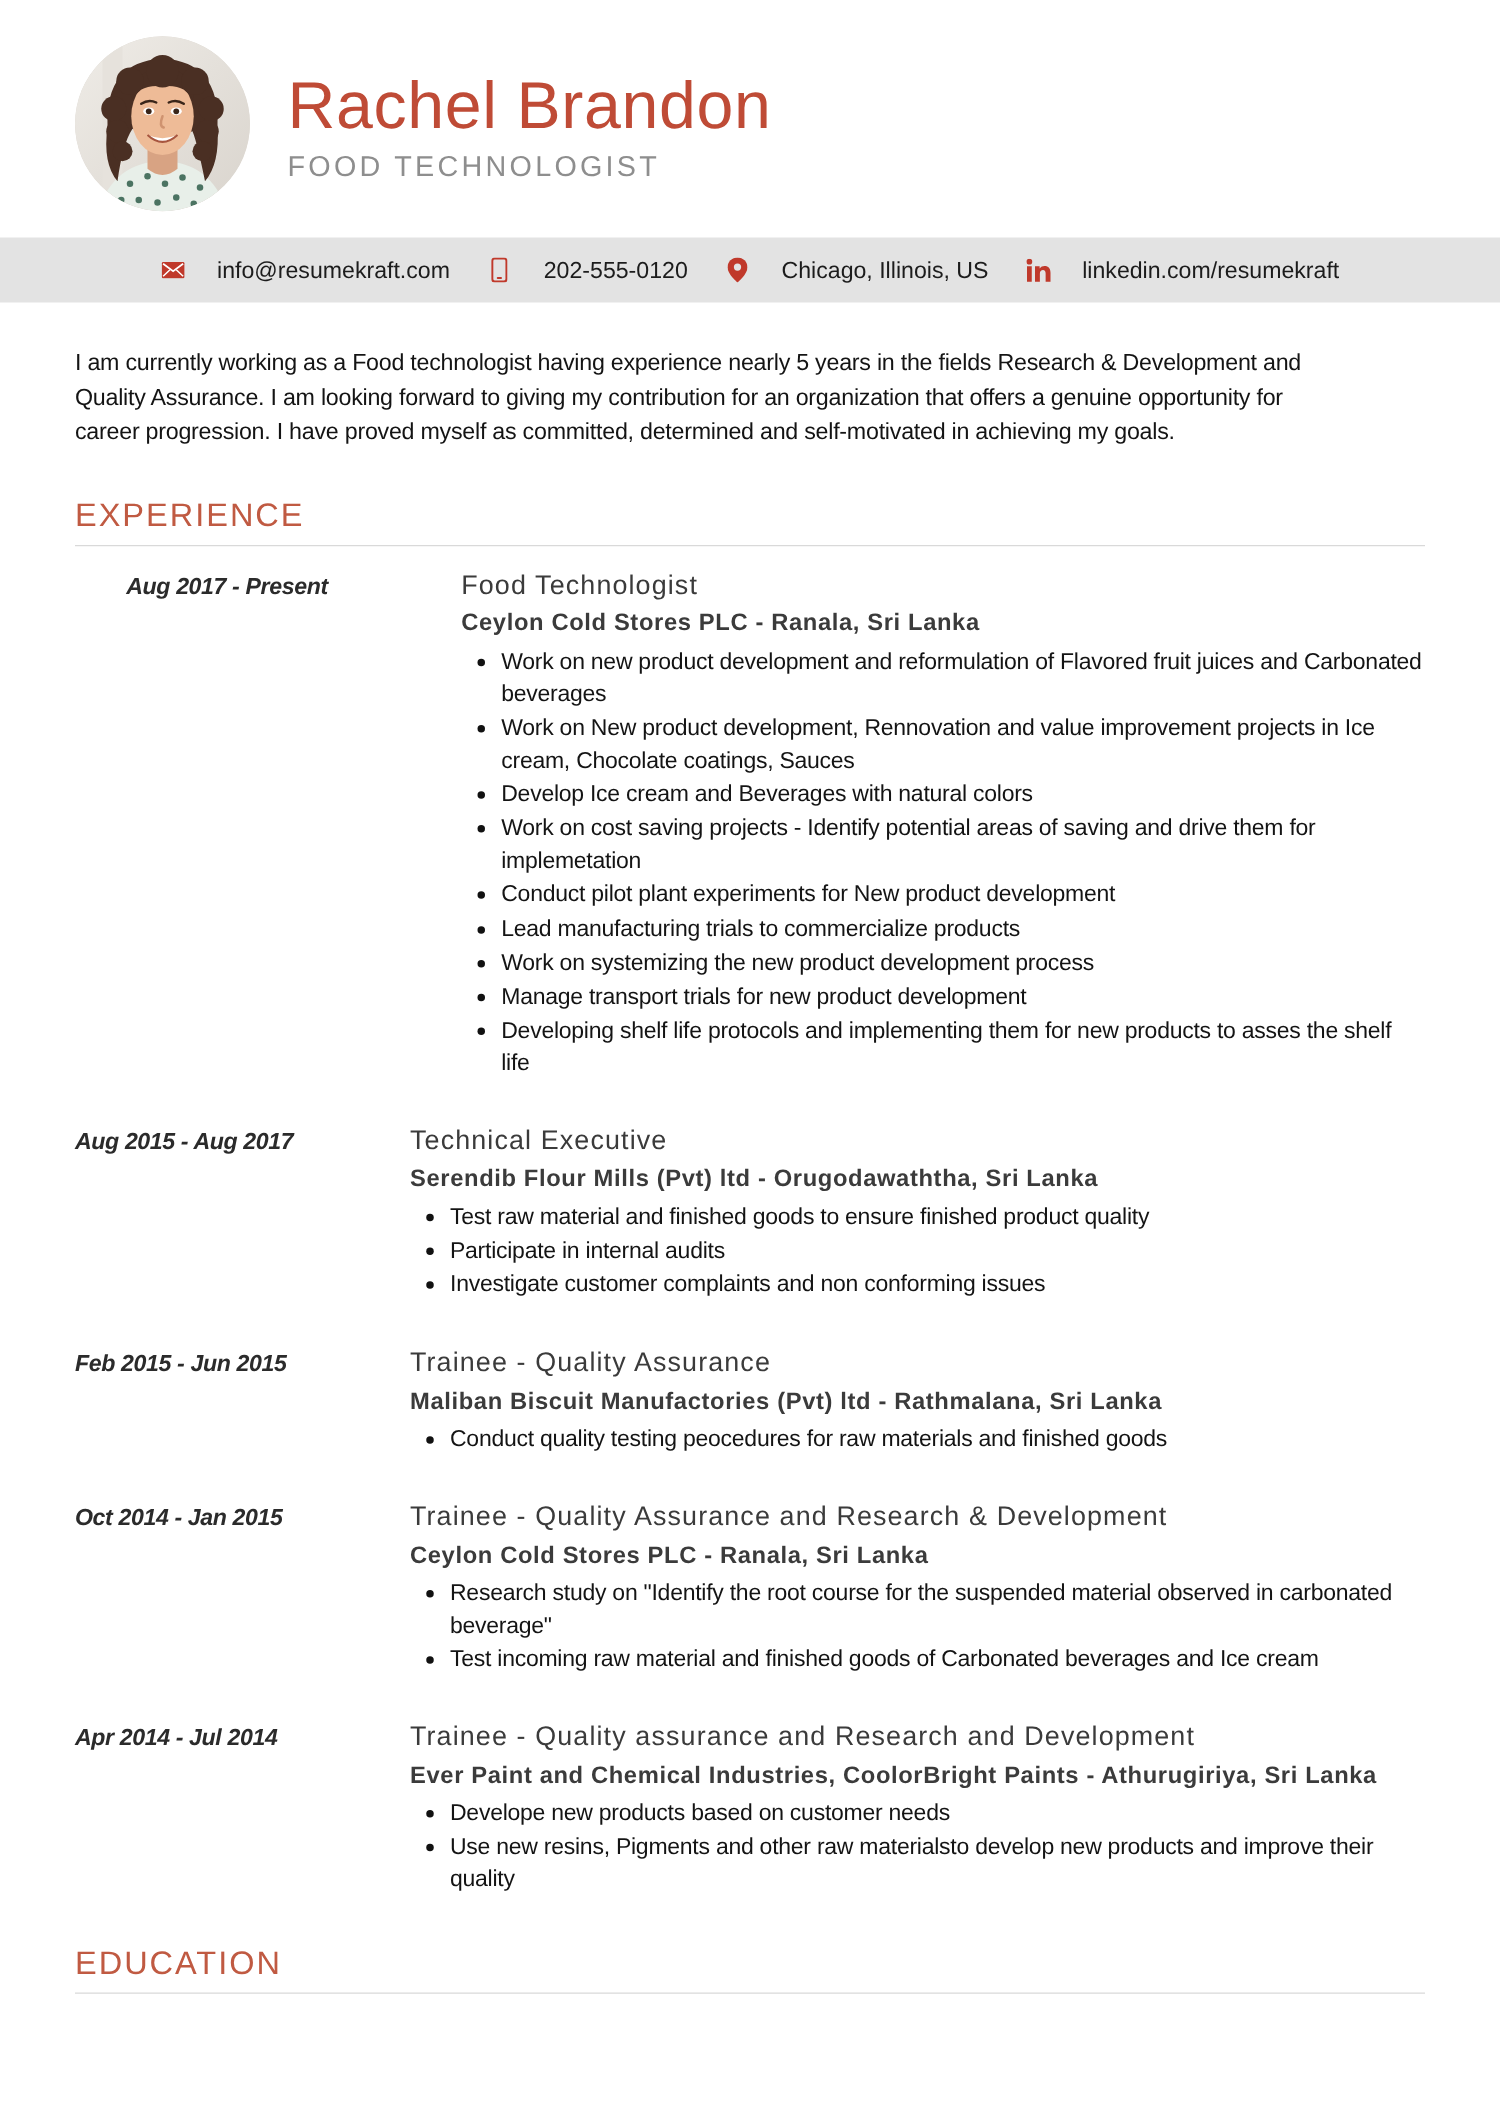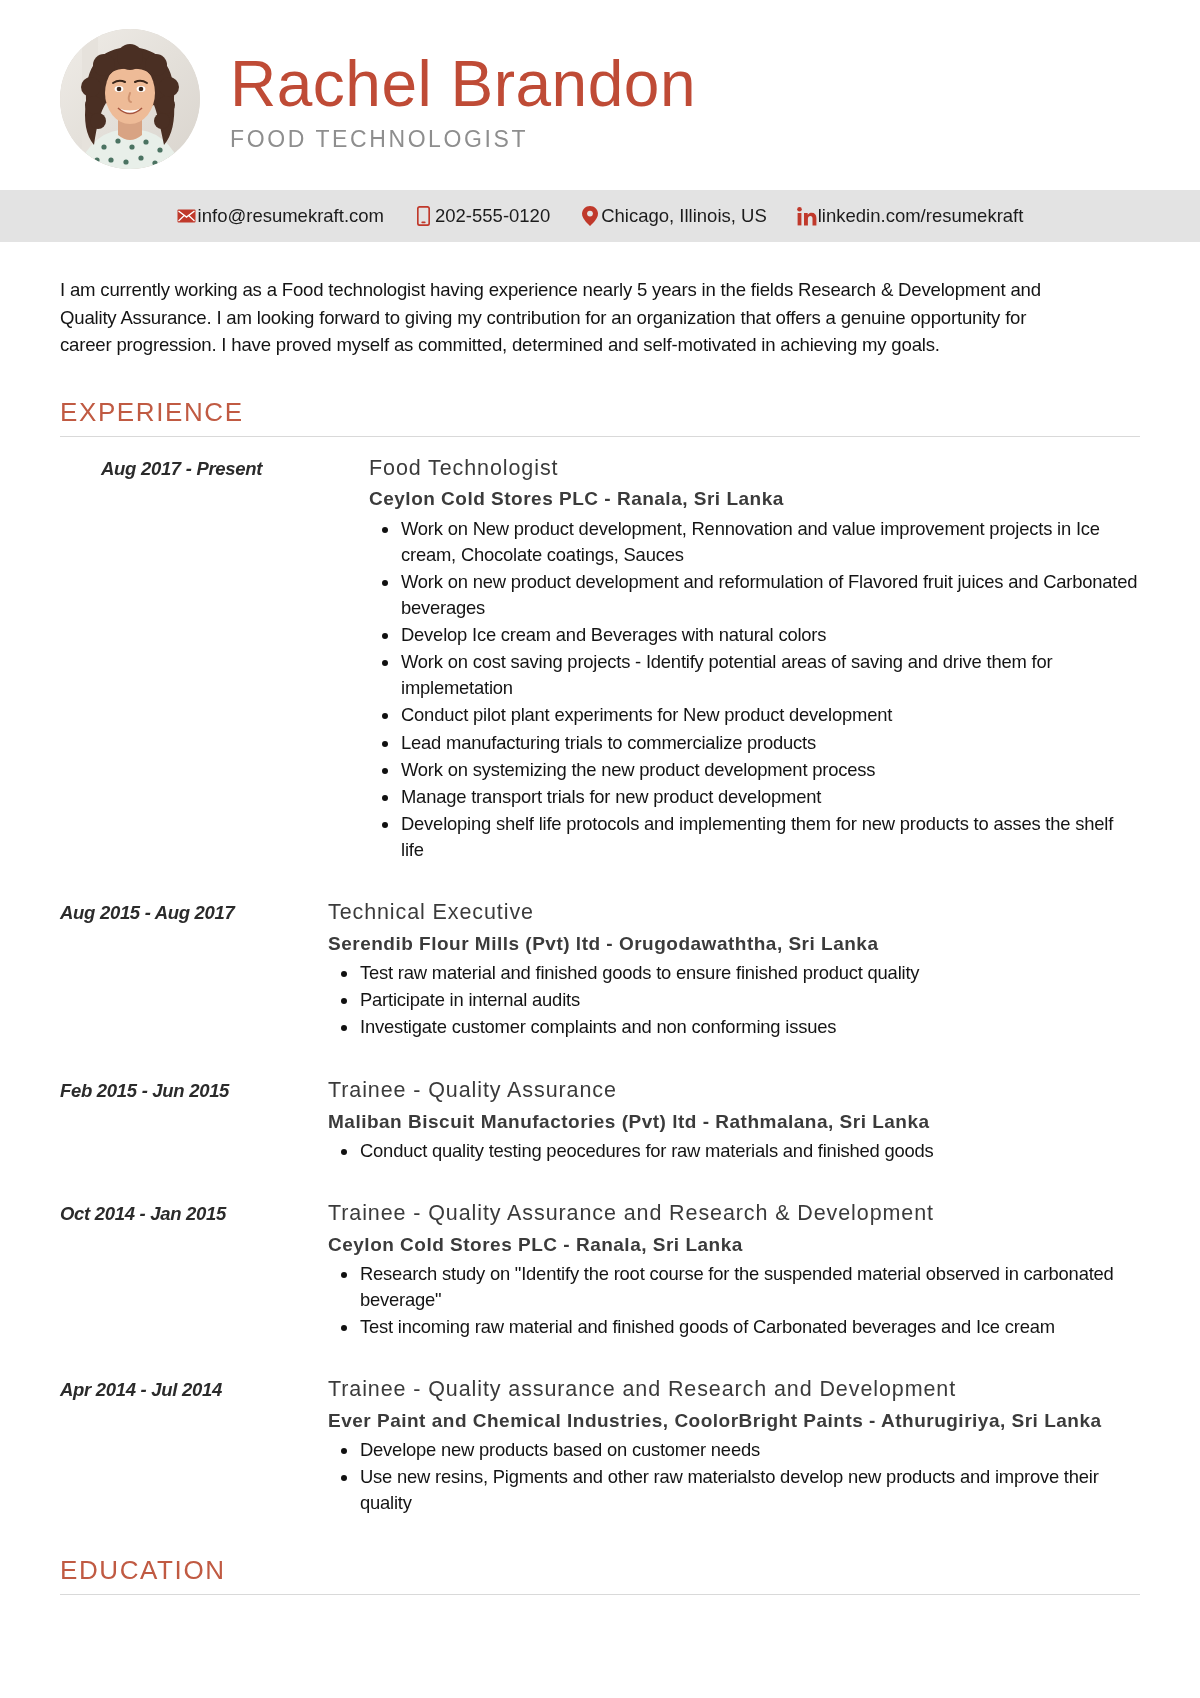--- a/index.html
+++ b/index.html
@@ -44,21 +44,21 @@
 
   .avatar svg { display: block; width: 140px; height: 140px; }
 
   .name-block {
     margin-left: 30px;
     padding-top: 6px;
   }
 
   .full-name {
     font-family: "Liberation Sans", sans-serif;
-    font-size: 64px;
+    font-size: 53px;
     font-weight: 400;
     letter-spacing: 0.5px;
     color: #bf4b36;
     line-height: 1.05;
   }
 
   .job-title {
     font-family: "Liberation Sans", sans-serif;
     font-size: 23px;
     font-weight: 400;
@@ -74,21 +74,21 @@
     display: flex;
     align-items: center;
     justify-content: center;
     gap: 30px;
     padding: 0 40px;
   }
 
   .contact-item {
     display: flex;
     align-items: center;
-    gap: 1px;
+    gap: 25px;
     font-size: 18.5px;
     color: #1c1c1c;
     white-space: nowrap;
   }
 
   .contact-item .ico {
     display: inline-flex;
     align-items: center;
     justify-content: center;
     width: 20px;
@@ -330,22 +330,22 @@
       <div class="section-title">EXPERIENCE</div>
       <div class="section-rule"></div>
 
       <div id="experience-list">
           <div class="entry">
             <div class="entry-dates">Aug 2017 - Present</div>
             <div class="entry-body">
               <div class="entry-role">Food Technologist</div>
               <div class="entry-company">Ceylon Cold Stores PLC - Ranala, Sri Lanka</div>
               <ul class="entry-bullets">
+                <li>Work on new product development and reformulation of Flavored fruit juices and Carbonated beverages</li>
                 <li>Work on New product development, Rennovation and value improvement projects in Ice cream, Chocolate coatings, Sauces</li>
-                <li>Work on new product development and reformulation of Flavored fruit juices and Carbonated beverages</li>
                 <li>Develop Ice cream and Beverages with natural colors</li>
                 <li>Work on cost saving projects - Identify potential areas of saving and drive them for implemetation</li>
                 <li>Conduct  pilot plant experiments for New product development</li>
                 <li>Lead manufacturing trials to commercialize products</li>
                 <li>Work on systemizing the new product development process</li>
                 <li>Manage transport trials for new product development</li>
                 <li>Developing shelf life protocols and implementing them for new products to asses the shelf life</li>
               </ul>
             </div>
           </div>

